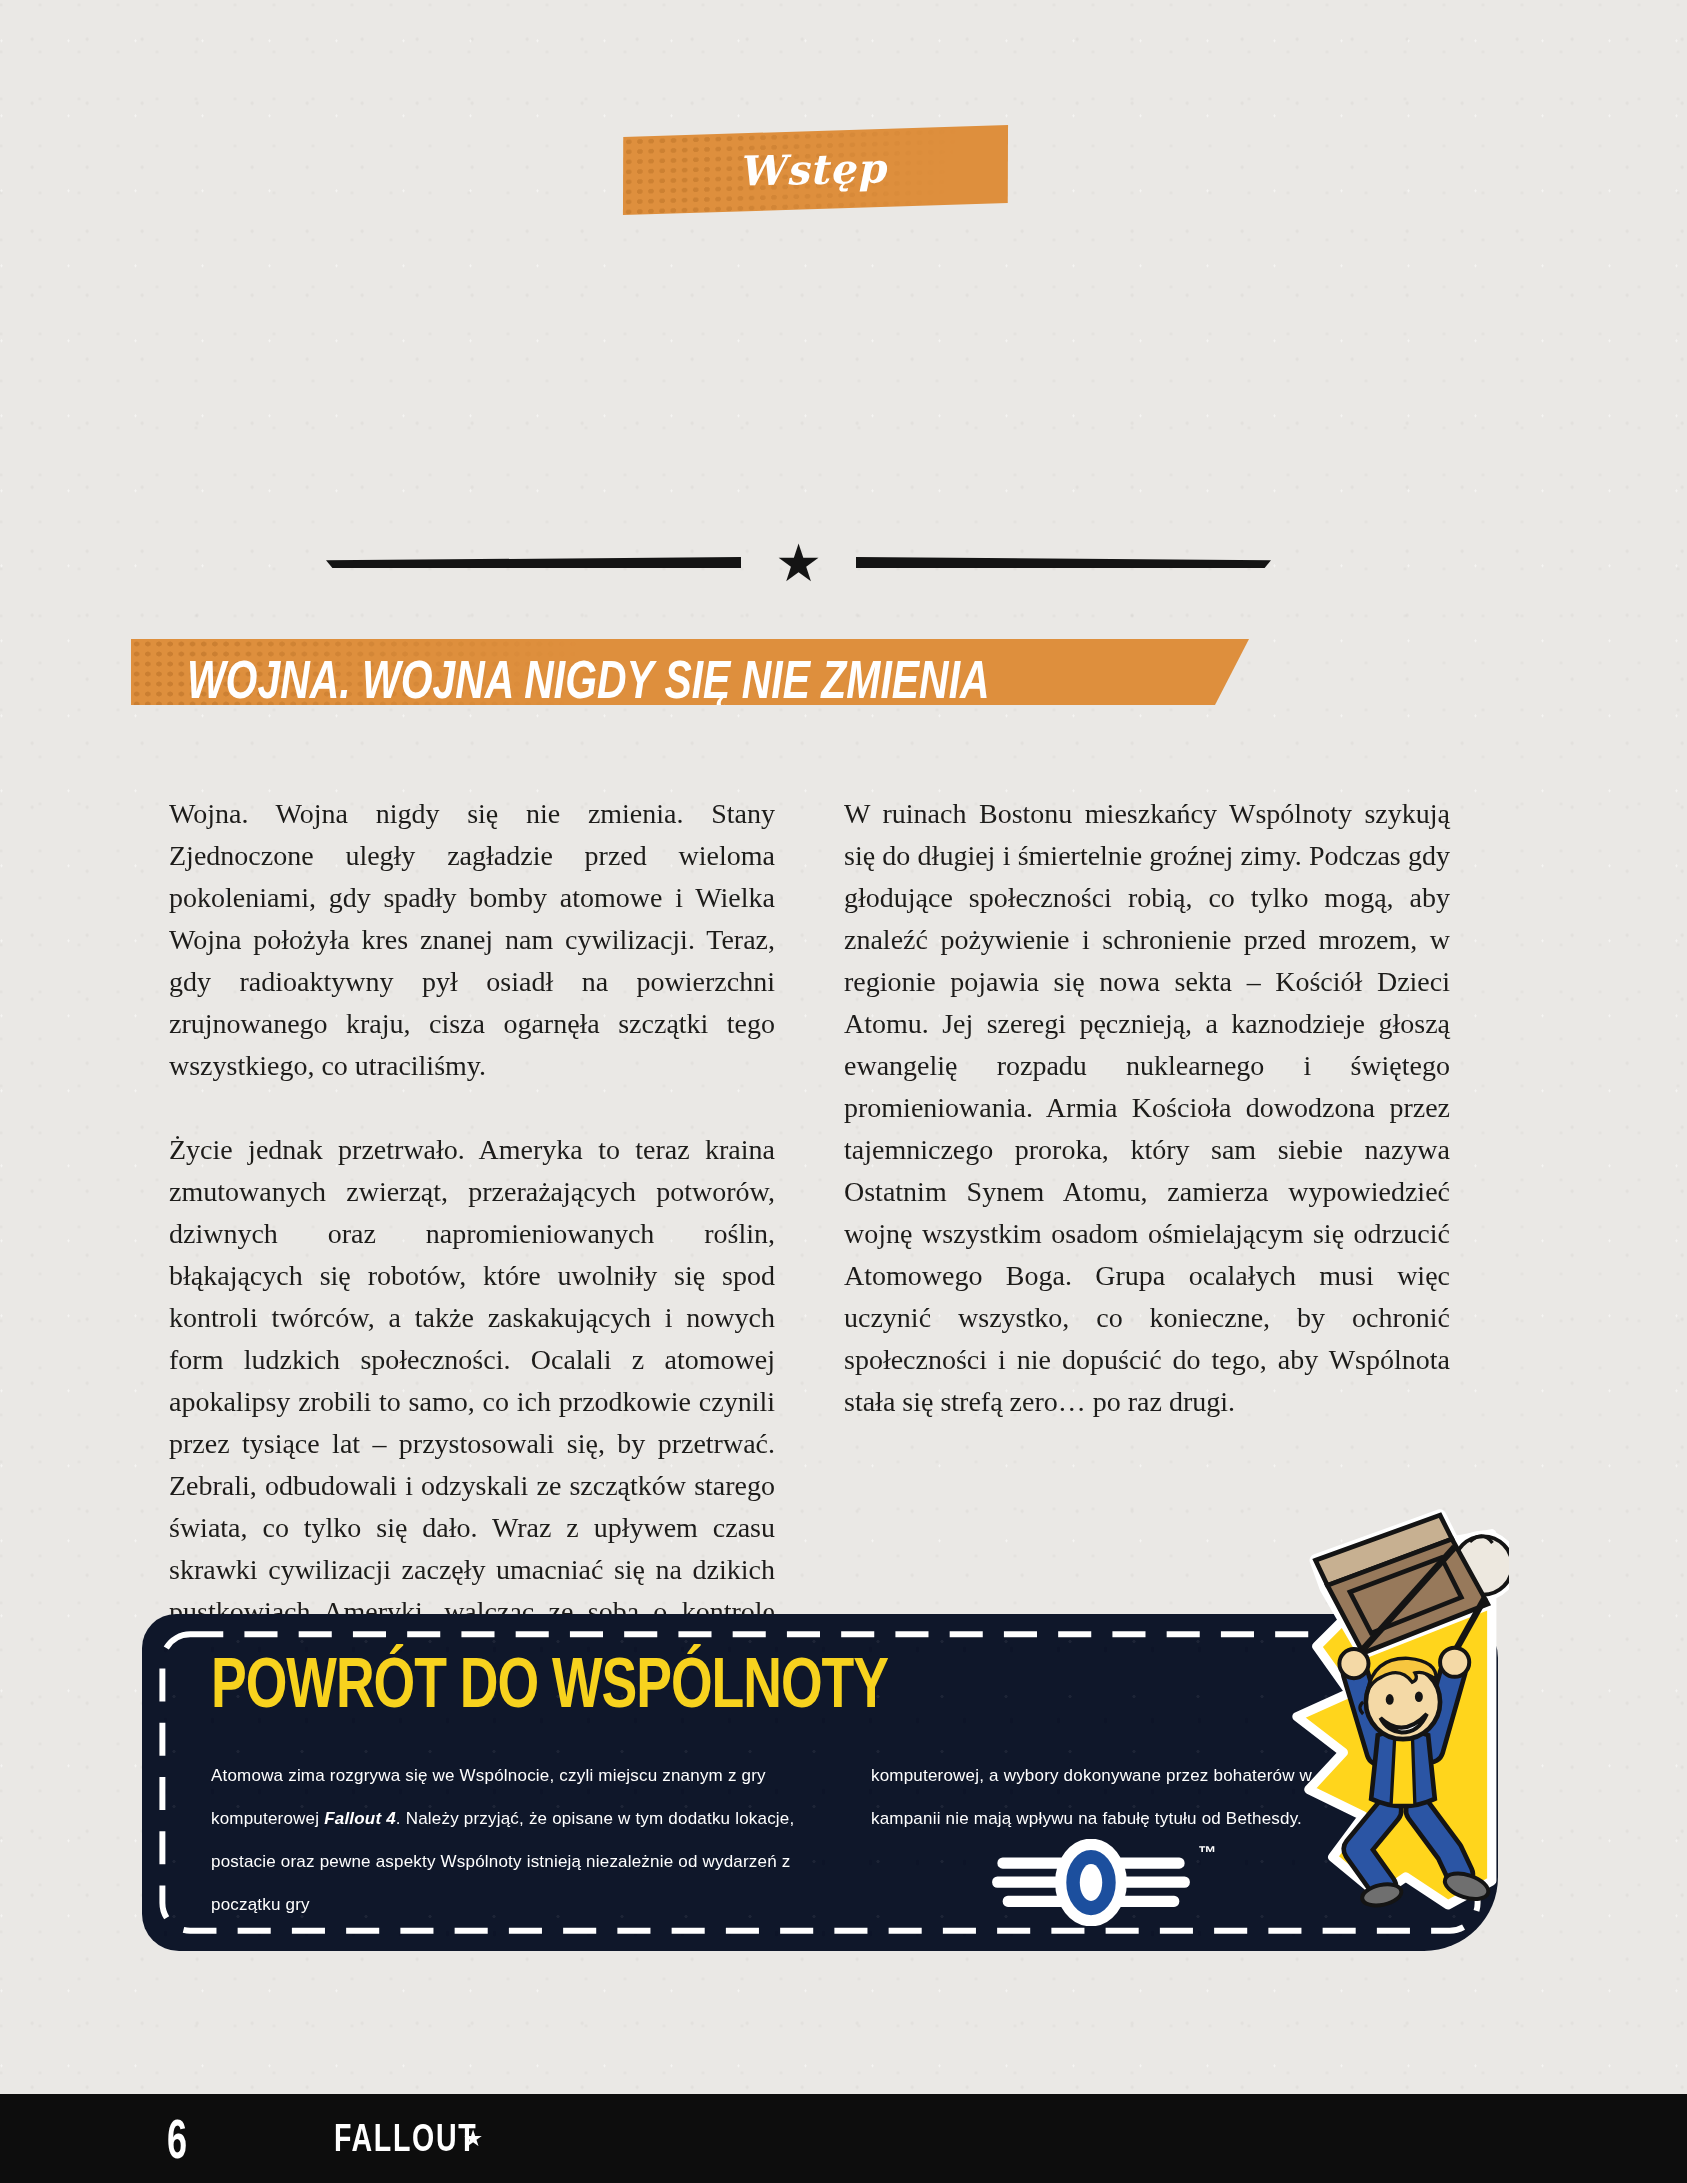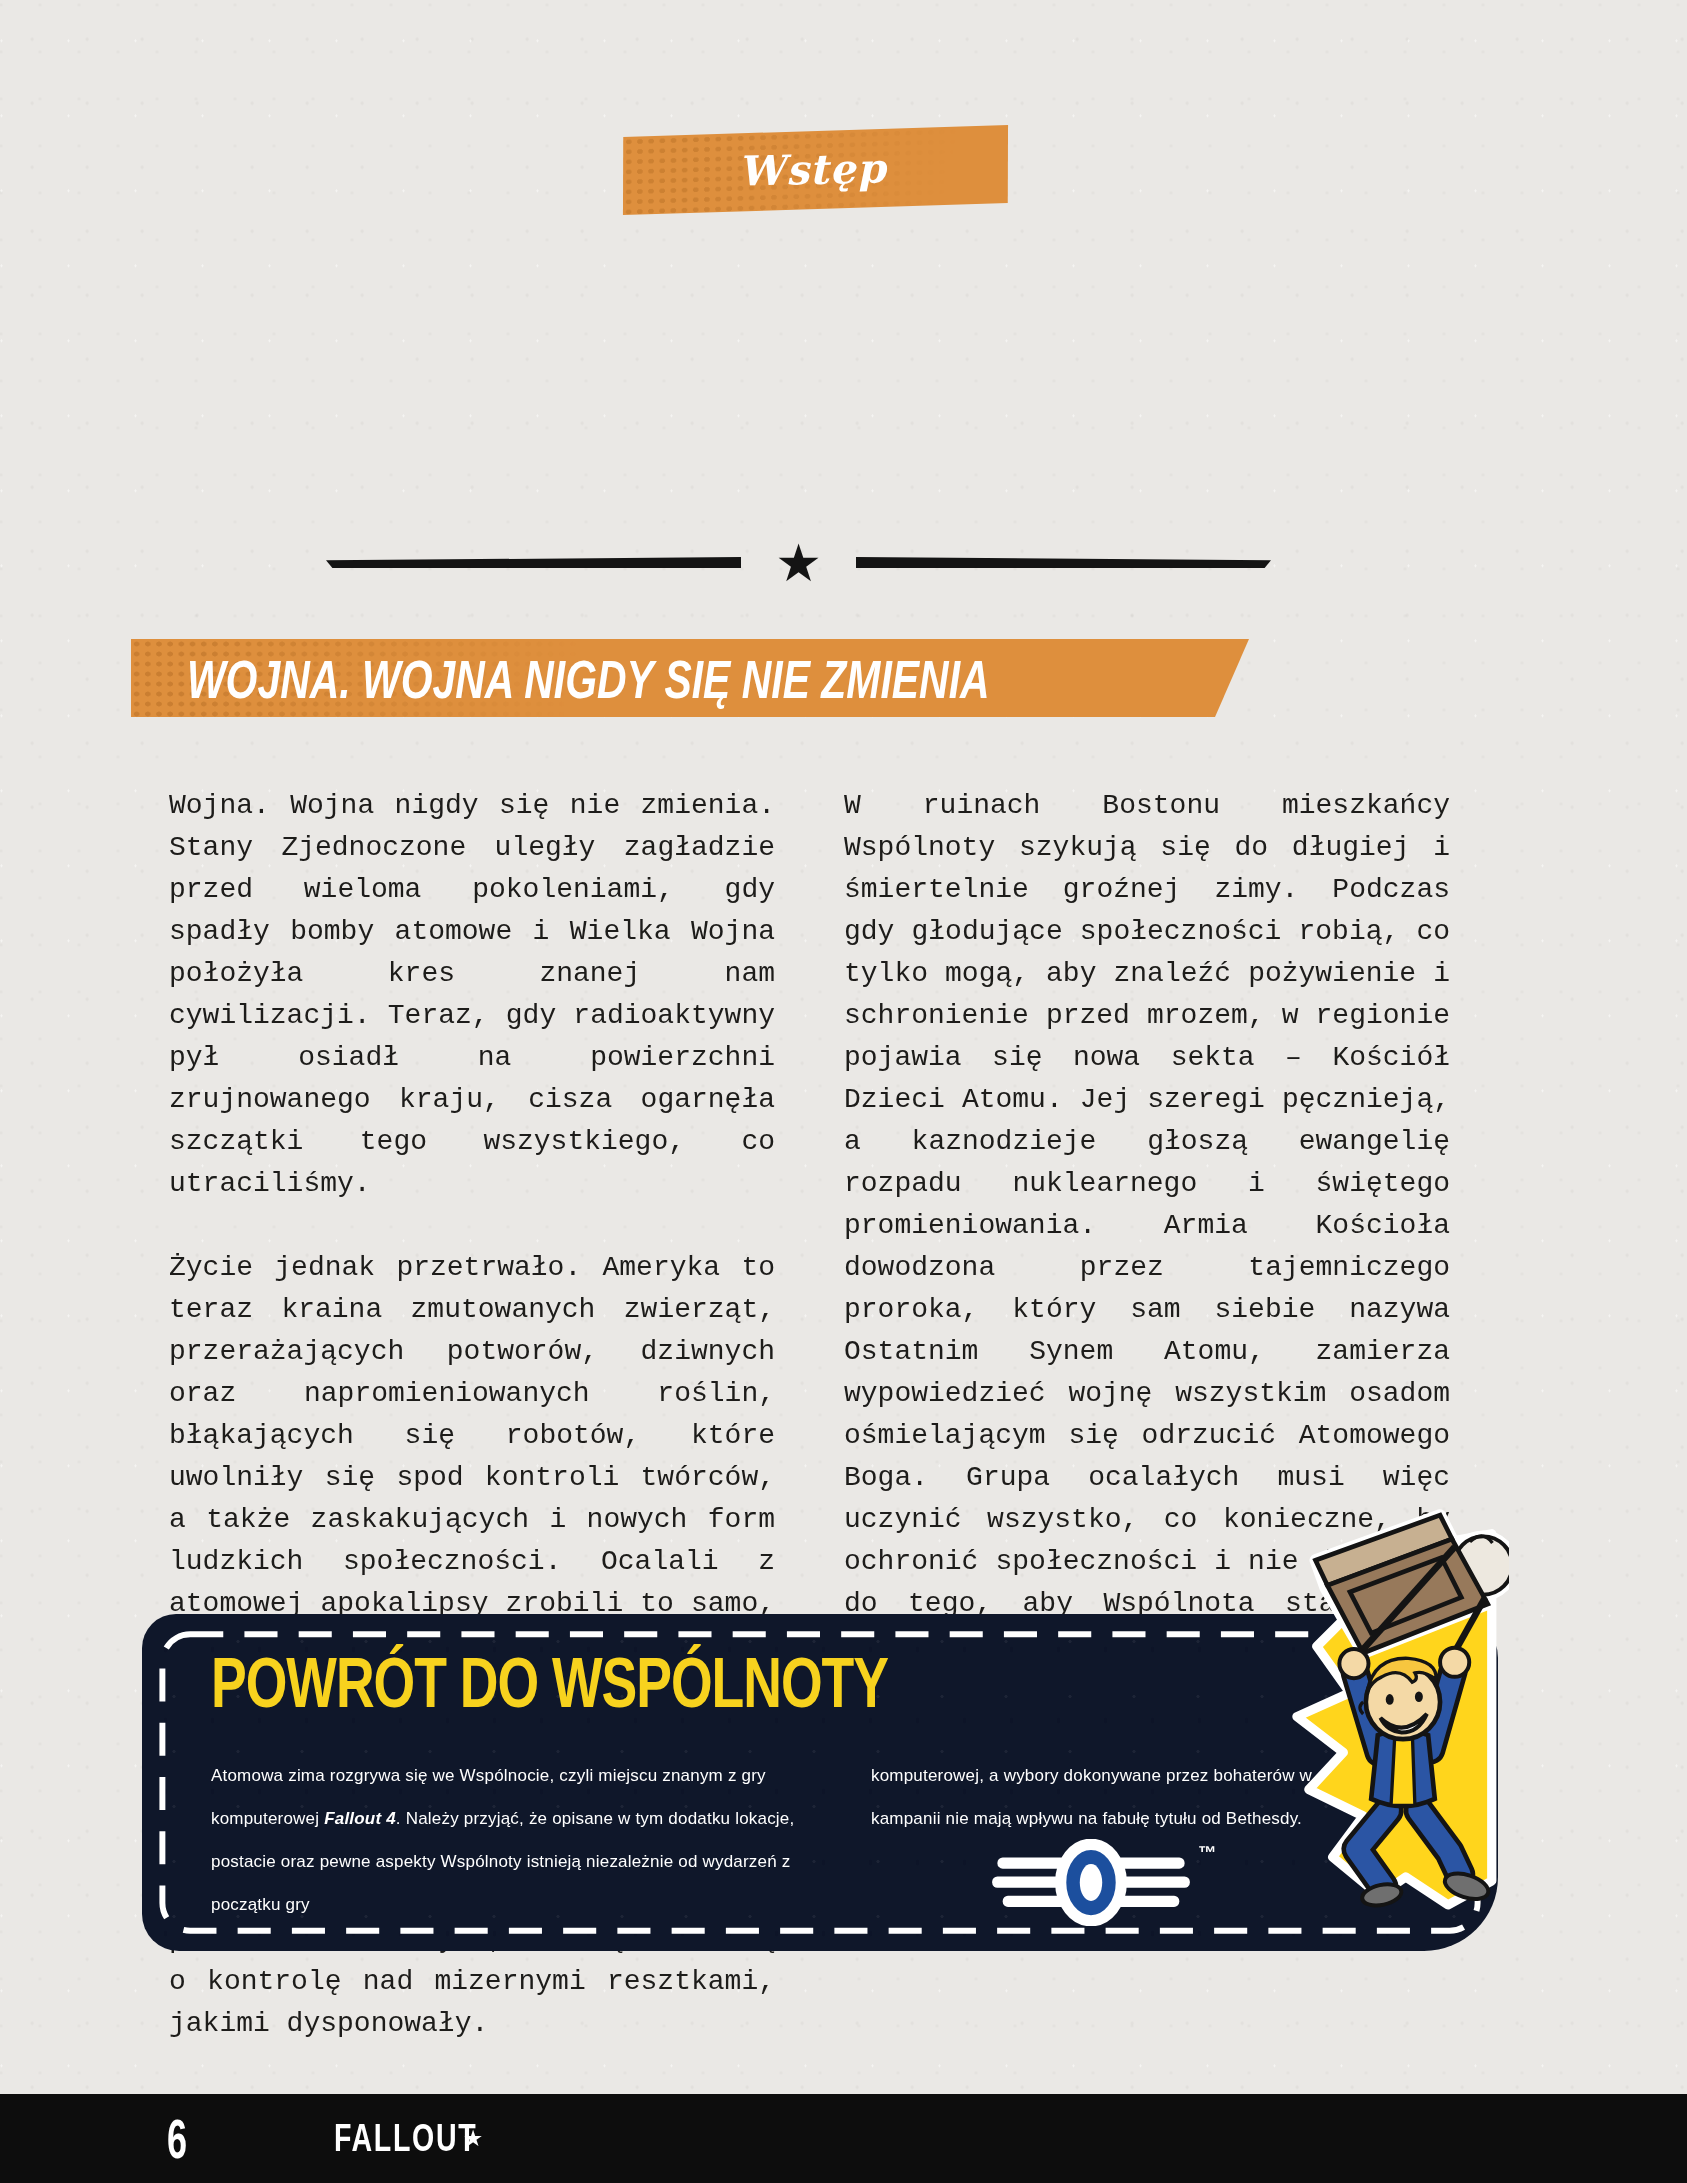--- a/index.html
+++ b/index.html
@@ -50,21 +50,21 @@
   
   .title-divider { position:absolute; left:326px; top:537px; width:945px; height:52px; }
   .divider-bar { position:absolute; top:20px; width:415px; height:11.2px; background:#141414; }
   .divider-bar.left  { left:0;  clip-path:polygon(0 30%, 100% 0, 100% 100%, 6.6px 100%); }
   .divider-bar.right { right:0; clip-path:polygon(0 0, 100% 30%, calc(100% - 6.6px) 100%, 0 100%); }
   .divider-star { position:absolute; left:0; right:0; top:0; text-align:center;
     font-size:52px; line-height:52px; color:#141414; font-family:"DejaVu Sans", sans-serif; }
 
   
   .section-banner {
-    position:absolute; left:131px; top:639px; width:1118px; height:78px;
+    position:absolute; left:131px; top:639px; width:1118px; height:66px;
     background:#DE8F3D; clip-path:polygon(0 0, 100% 0, calc(100% - 34px) 100%, 0 100%);text-align:center;
   }
   .section-banner::after {
     content:""; position:absolute; inset:0;
     background-image:radial-gradient(rgba(150,85,20,0.55) 2.6px, transparent 3px);
     background-size:11.2px 10px; opacity:.5;
     -webkit-mask-image:linear-gradient(100deg, #000 5%, transparent 40%);
             mask-image:linear-gradient(100deg, #000 5%, transparent 40%);
   }
   .section-banner-label {
@@ -74,21 +74,21 @@
     transform:scale(0.93,1.22); transform-origin:left center;
   }
 
   
   .article-col {
     position:absolute; top:785px; width:606px;
     font-size:28px; line-height:42px; color:#1d1c1a; text-align:justify;
   }
   .article-col.left  { left:169px; }
   .article-col.right { left:844px; }
-  .article-col p { margin:0 0 42px 0;font-family:Liberation Mono, monospace; }
+  .article-col p { margin:8px 0 42px 0; }
 
   
   .callout {
     position:absolute; left:142px; top:1614px; width:1356px; height:337px;
     background:#0f172a; border-radius:34px 44px 74px 37px; z-index:1;
   }
   .callout::before {
     content:""; position:absolute; inset:0; border-radius:inherit; pointer-events:none;
     background-image:
       radial-gradient(rgba(255,255,255,0.06) 1.3px, transparent 2px),

